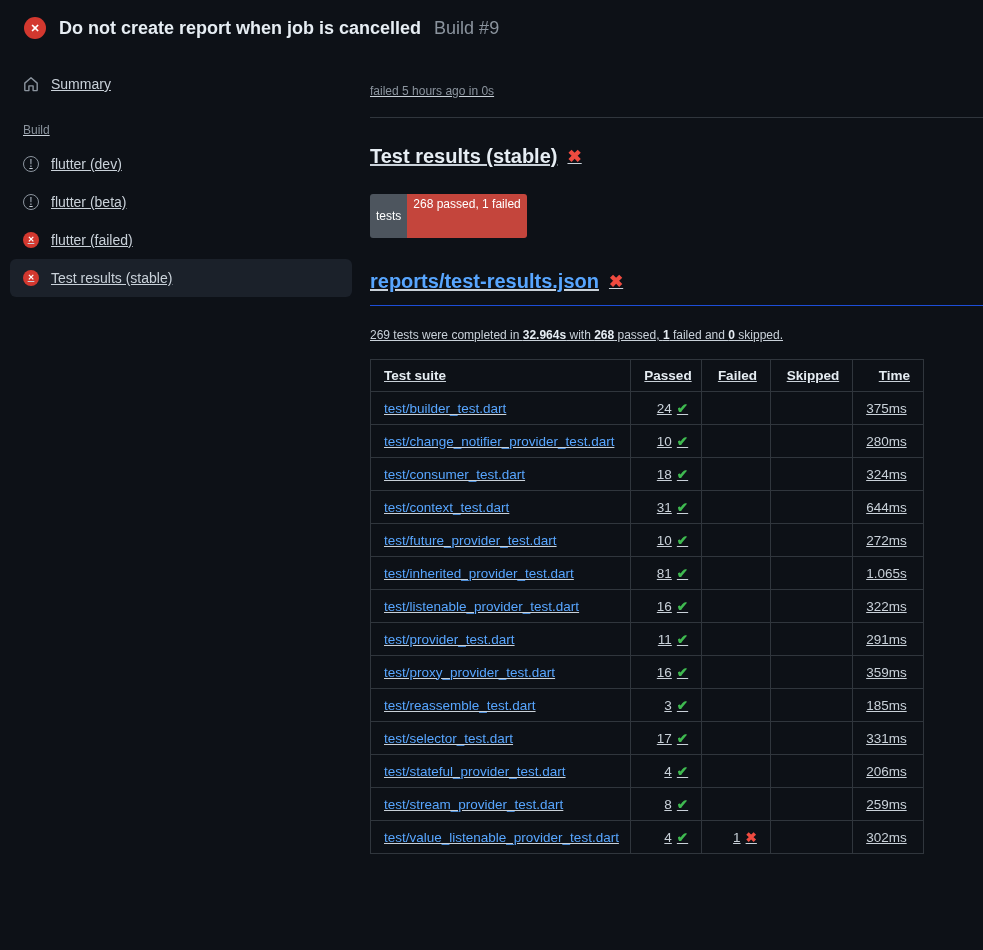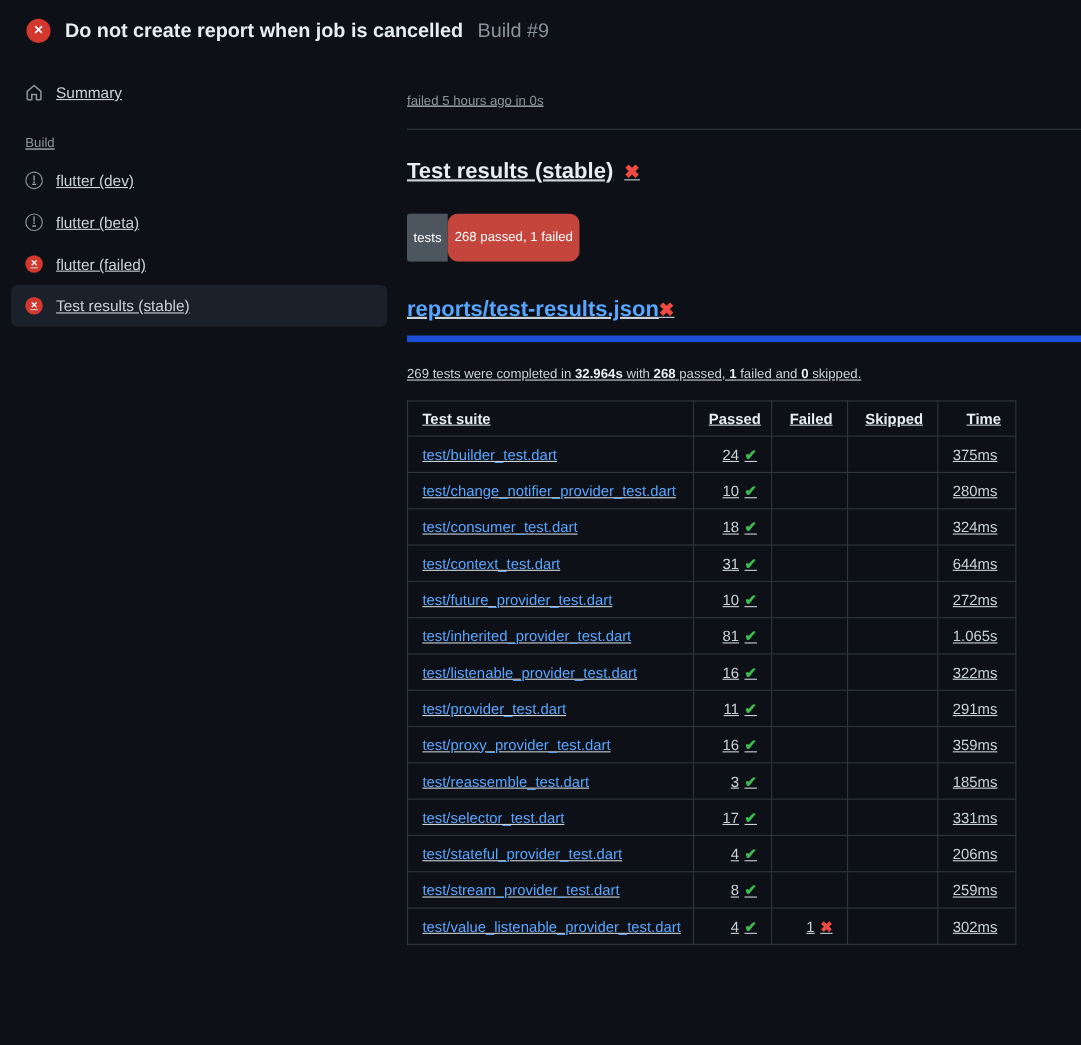--- a/index.html
+++ b/index.html
@@ -51,23 +51,23 @@
   .run-meta { color: #8b949e; font-size: 12px; margin-top: 7px; }
   .divider { border-bottom: 1px solid #30363d; margin-top: 19px; }
 
   .section-title-row { display: flex; align-items: center; gap: 10px; margin-top: 27px; }
   .section-title { font-size: 20px; font-weight: 700; color: #e6edf3; }
   .x-mark { color: #ef4b40; font-weight: 700; font-size: 17px; line-height: 1; }
 
   .badge-row { margin-top: 26px; }
   .badge { display: inline-flex; font-size: 12px; border-radius: 3px; overflow: hidden; line-height: 1; }
   .badge-label { background: #4d555e; color: #fff; padding: 16px 6px; }
-  .badge-value { background: #c4453c; color: #fff; padding: 15px 6px; border-radius: 10px; }
-
-  .report-row { display: flex; align-items: center; margin-top: 32px; padding-bottom: 12px; border-bottom: 6px solid #1d4ed8; }
+  .badge-value { background: #c4453c; color: #fff; padding: 4px 6px; }
+
+  .report-row { display: flex; align-items: center; gap: 10px; margin-top: 32px; padding-bottom: 12px; border-bottom: 1px solid #1d4ed8; }
   .report-link { font-size: 20px; font-weight: 700; }
 
   .summary-line { margin-top: 22px; color: #c9d1d9; font-size: 12px; }
 
   table.results { border-collapse: collapse; table-layout: fixed; width: 554px; margin-top: 17px; font-size: 13.5px; }
   .results th, .results td { border: 1px solid #30363d; padding: 8px 13px; text-align: left; overflow: hidden; white-space: nowrap; }
   .results th { color: #e6edf3; font-weight: 700; }
   .results .num { text-align: right; }
   .col-suite { width: 250px; }
   .col-passed { width: 68px; }

